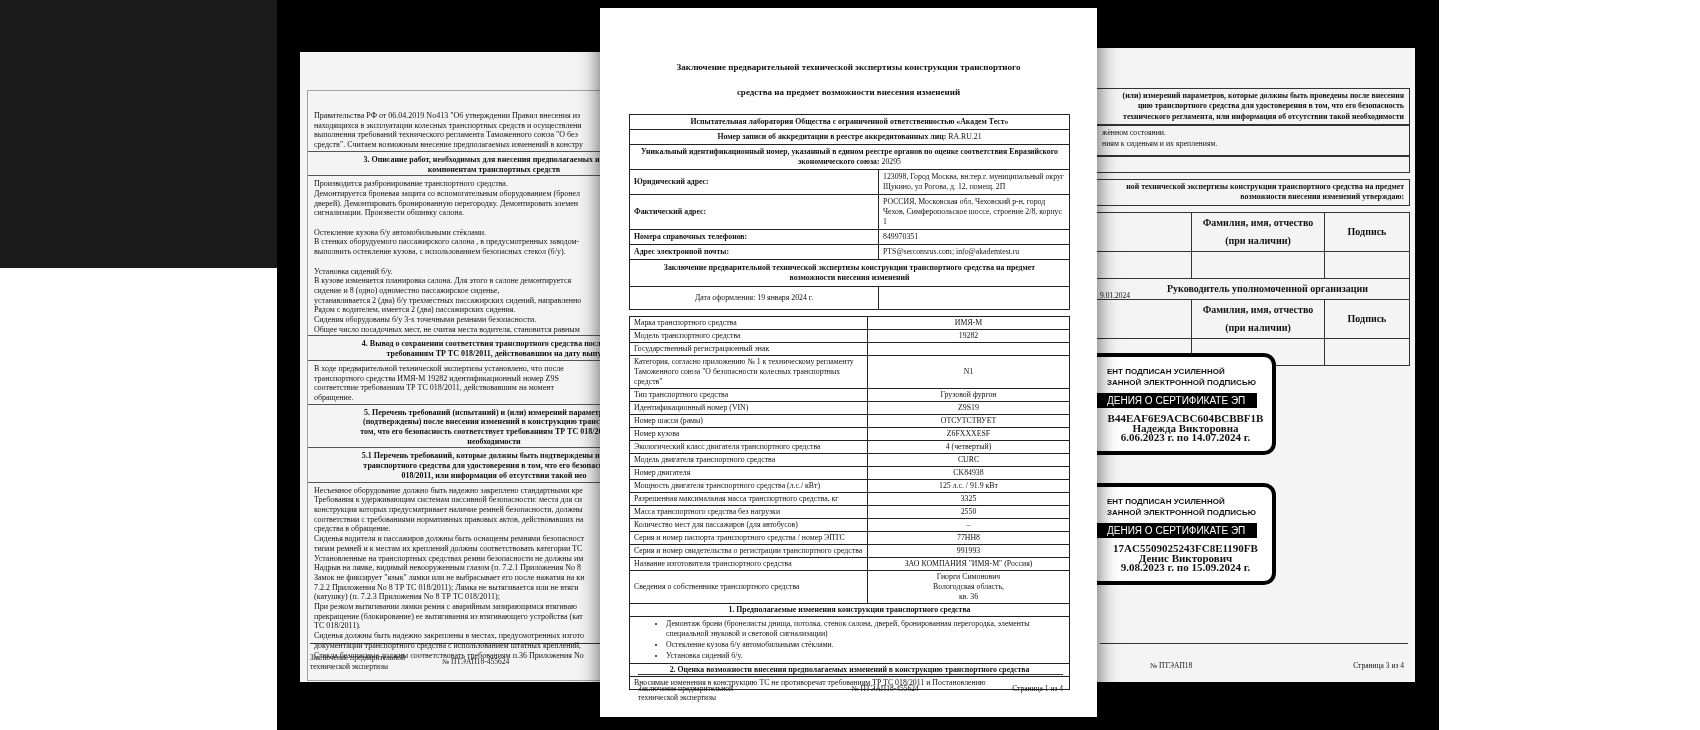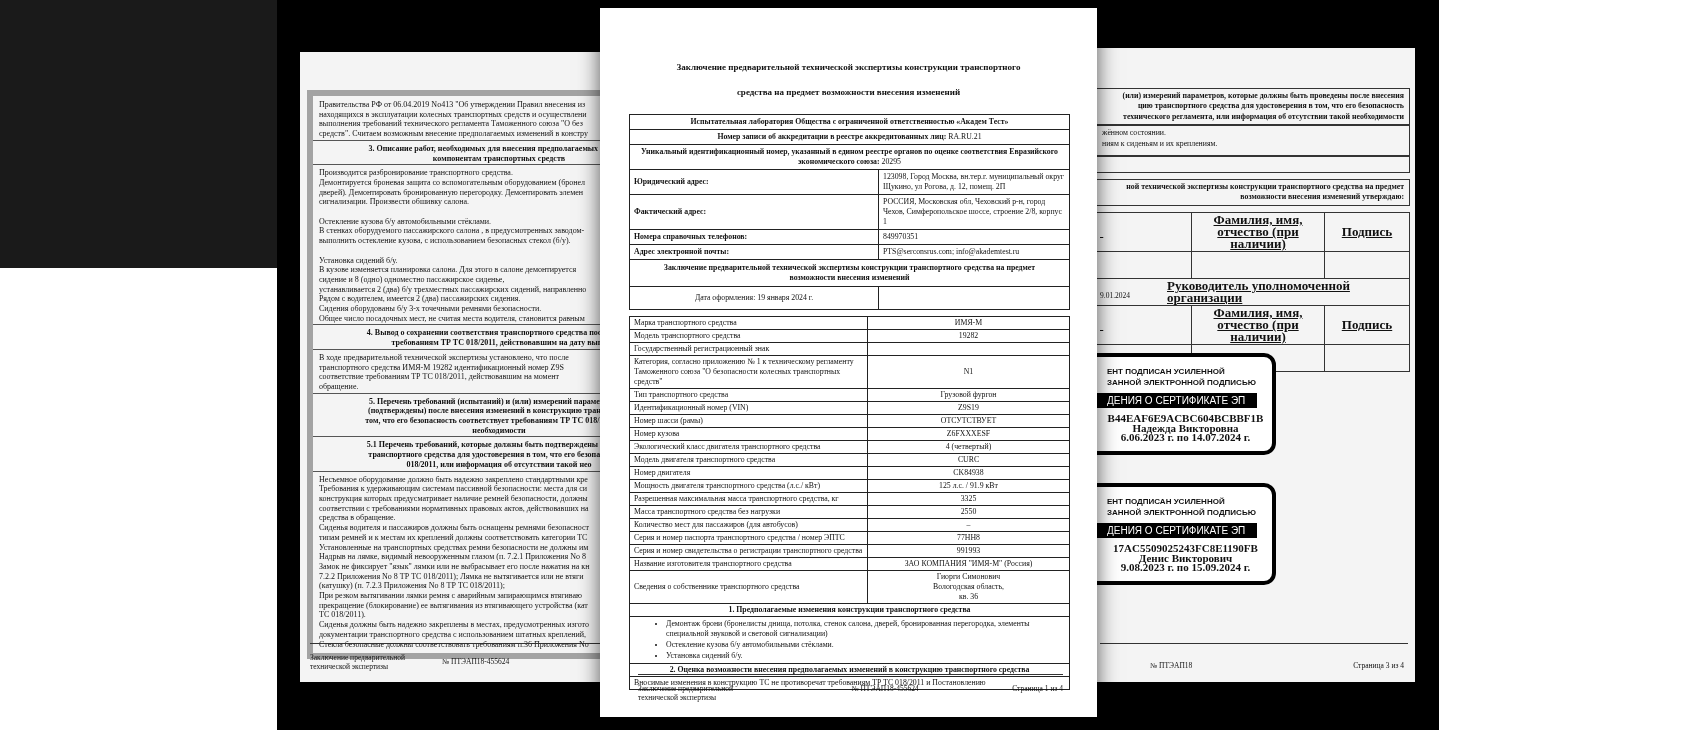--- a/index.html
+++ b/index.html
@@ -6,22 +6,22 @@
   #canvas{position:relative;width:1700px;height:730px;overflow:hidden;background:#ffffff;
           font-family:"Liberation Serif",serif;color:#111;}
   .dark-corner{position:absolute;left:0;top:0;width:277px;height:268px;background:#1a1a1a;}
   .backdrop{position:absolute;left:277px;top:0;width:1162px;height:730px;background:#000;}
   .page{position:absolute;overflow:hidden;}
   #page-left{left:300px;top:52px;width:302px;height:630px;background:#f4f4f4;}
   #page-right{left:1095px;top:48px;width:320px;height:634px;background:#f4f4f4;}
   #page-center{left:600px;top:8px;width:497px;height:709px;background:#ffffff;box-shadow:0 0 20px rgba(0,0,0,.65);}
 
   
-  #left-box{position:absolute;left:7px;top:38px;width:360px;border:6px solid #a3a3a3;
-            padding:4px 6px;font-size:8px;line-height:9.7px;}
+  #left-box{position:absolute;left:7px;top:38px;width:360px;border:1px solid #a3a3a3;
+            padding:20px 6px;font-size:8px;line-height:9.7px;}
   .ln{white-space:nowrap;min-height:9.7px;}
   .ln.b{font-weight:bold;text-align:center;}
   .ln.hr{border-top:1px solid #555;height:2px;min-height:2px;margin:1px -6px;}
   .pg-footer{position:absolute;font-size:7.5px;line-height:9px;}
   .footer-line{border-top:1.5px solid #333;margin-bottom:9px;}
   #left-footer{left:10px;top:591px;width:330px;}
   #left-footer .cols{display:flex;}
   #left-footer .fname{width:120px;}
   #left-footer .fnum{margin-left:12px;padding-top:4px;}
 
@@ -41,21 +41,21 @@
   #center-footer .cols{display:flex;justify-content:space-between;}
   #center-footer .fname{width:120px;}
 
   
   #r-top{position:absolute;left:2px;top:40px;width:313px;font-size:7.8px;line-height:10.4px;border-radius:11px;}
   .rbox{border:1px solid #333;border-left:none;padding:2px 5px;background:transparent;}
   .r-right .rl{text-align:right;white-space:nowrap;}
   .r-left .rl{text-align:left;white-space:nowrap;}
   .rbold{font-weight:bold;}
   .gap6{height:6px;}
-  table.rtab{border-collapse:collapse;width:100%;font-size:13px;line-height:12px;text-decoration:underline;}
+  table.rtab{border-collapse:collapse;width:100%;font-size:10px;line-height:18px;}
   table.rtab td{border:1px solid #333;padding:1px 3px;}
   .r-date{position:absolute;left:5px;top:243px;font-size:7.5px;}
   .stamp{position:absolute;left:-52px;width:225px;border:4px solid #000;border-radius:12px;
          background:#fff;font-family:"Liberation Sans",sans-serif;padding:9px 0 8px 0;}
   #stamp-1{top:305px;}
   #stamp-2{top:435px;}
   .s-l{padding-left:60px;font-size:8px;font-weight:bold;line-height:11px;white-space:nowrap;}
   .s-bar{background:#000;color:#fff;font-size:10px;line-height:15px;margin:5px 15px 6px 0;padding-left:60px;white-space:nowrap;}
   .s-serif{font-family:Liberation Serif, serif;font-weight:bold;font-size:11px;line-height:9.6px;
            margin-left:52px;text-align:center;white-space:nowrap;}

